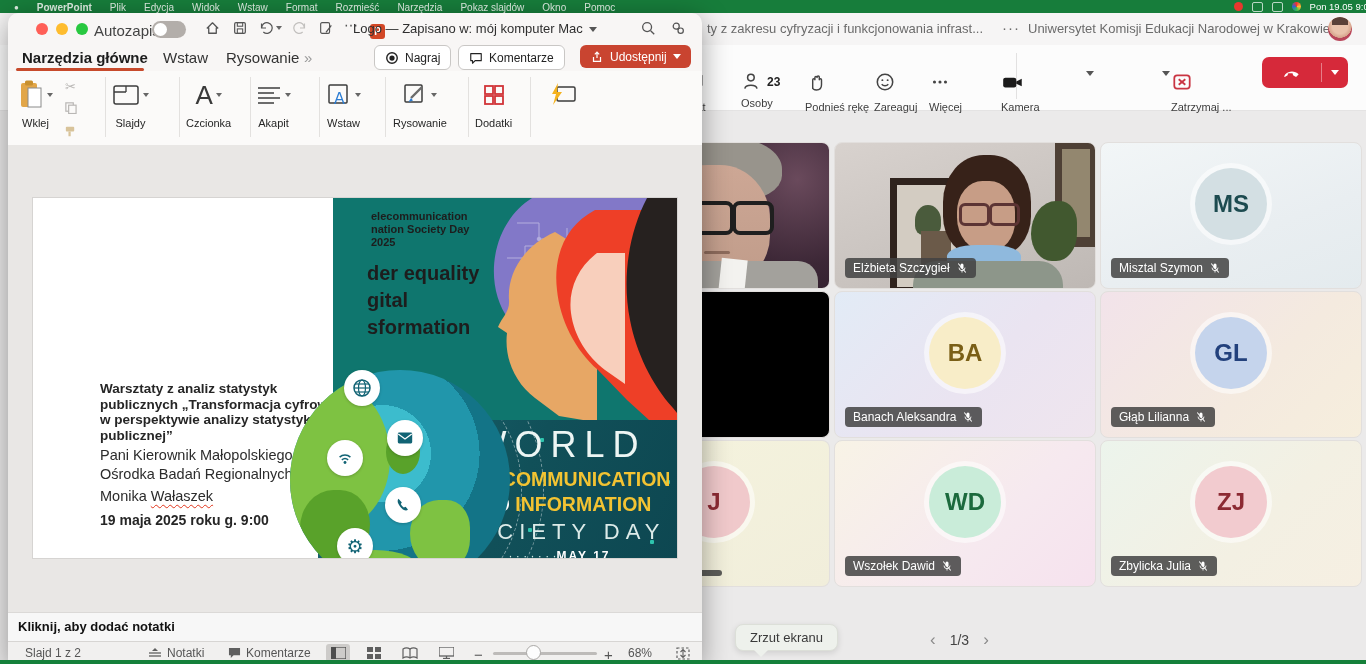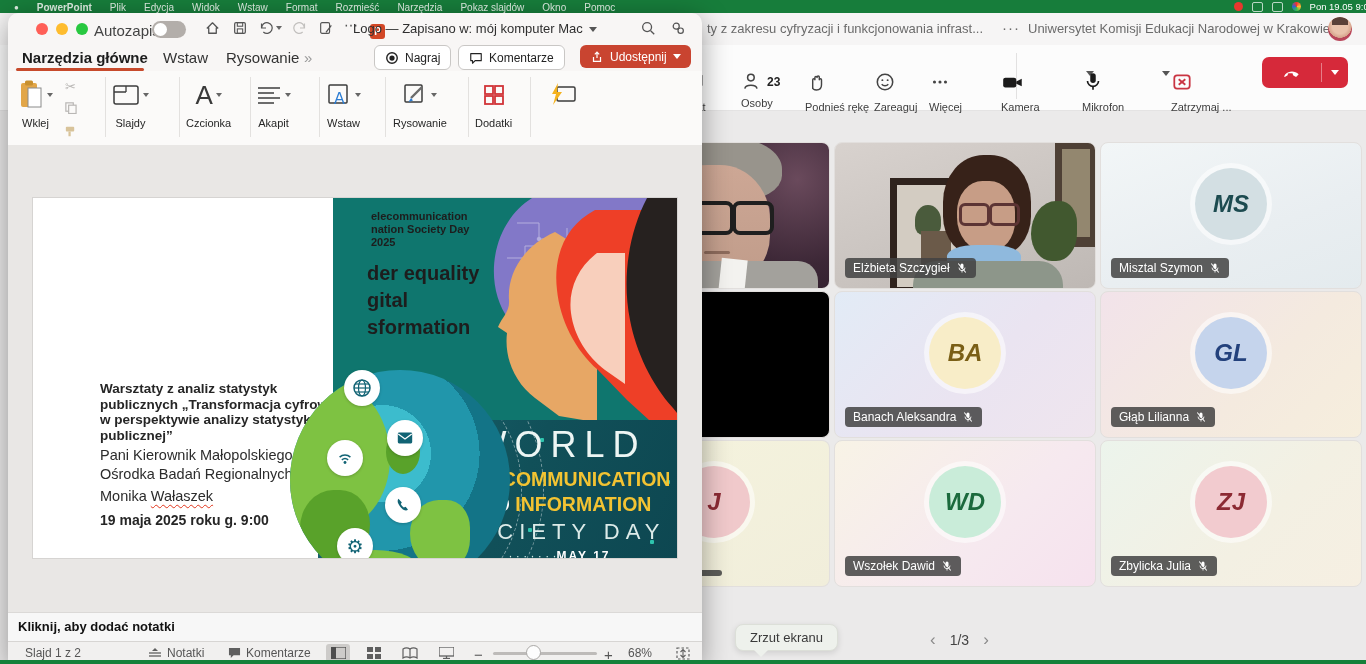--- a/index.html
+++ b/index.html
@@ -31,21 +31,21 @@
   #hangup{position:absolute;left:1262px;top:12px;width:86px;height:31px;background:#d6293a;border-radius:7px;display:flex;align-items:center;}
   #hangup .hpart{flex:1;display:flex;justify-content:center;align-items:center;}
   #hangup .hsep{width:1px;height:19px;background:rgba(255,255,255,.4);}
   #hangup .chevdn{border-top-color:#fff;}
   
   .tile{position:absolute;height:147px;border-radius:8px;overflow:hidden;border:1px solid #e2dfdd;box-sizing:border-box;}
   .tile.cut{border-radius:0 8px 8px 0;border-left:none;}
   .plabel{position:absolute;left:10px;bottom:10px;background:rgba(66,66,66,.85);color:#fff;font-size:12px;
     padding:3px 8px;border-radius:4px;display:flex;align-items:center;gap:6px;white-space:nowrap;}
   .avcircle{position:absolute;left:50%;top:42%;transform:translate(-50%,-50%);width:72px;height:72px;border-radius:50%;
-    display:flex;align-items:center;justify-content:center;font-size:24px;font-weight:bold;box-shadow:0 0 0 5px rgba(255,255,255,.55);font-style:italic;}
+    display:flex;align-items:center;justify-content:center;font-size:24px;font-weight:bold;box-shadow:0 0 0 5px rgba(255,255,255,.55);}
   
   #tooltip{position:absolute;left:735px;top:611px;background:#eef1ec;border:1px solid #dcdfd8;border-radius:8px;
     padding:5px 14px;font-size:13px;color:#3a3a3a;box-shadow:0 2px 6px rgba(0,0,0,.12);}
   #tooltip::after{content:"";position:absolute;left:18px;bottom:-7px;border-left:7px solid transparent;
     border-right:7px solid transparent;border-top:7px solid #eef1ec;}
   #pager{position:absolute;left:930px;top:617px;display:flex;align-items:center;gap:14px;color:#444;font-size:14px;}
   #pager .pchev{color:#8a8a8a;font-size:17px;}
   
   #ppt{position:absolute;left:8px;top:13px;width:694px;height:651px;background:#f8f6f5;
     border-radius:10px 10px 0 0;box-shadow:0 6px 28px rgba(0,0,0,.38);overflow:hidden;}
@@ -207,30 +207,20 @@
       <div class="tbtn" style="left:1001px;">
         <span>
           <svg width="24" height="22" viewBox="0 0 22 20">
               <rect x="2" y="6" width="12" height="9" rx="2" fill="#1b1b1b"></rect>
               <path d="M14 9.5 19 7v7l-5-2.5z" fill="#1b1b1b"></path>
             </svg>
         </span>
         <span class="lbl">Kamera</span>
       </div>
       <div class="chevdn" style="position:absolute;left:1086px;top:26px;"></div>
-      <div class="tbtn" style="left:1082px;">
-        <span>
-          <svg width="22" height="22" viewBox="0 0 20 20">
-              <rect x="7.5" y="2" width="5" height="9" rx="2.5" fill="#1b1b1b"></rect>
-              <path d="M5 9a5 5 0 0 0 10 0" fill="none" stroke="#1b1b1b" stroke-width="1.5"></path>
-              <line x1="10" y1="14" x2="10" y2="17" stroke="#1b1b1b" stroke-width="1.5"></line>
-            </svg>
-        </span>
-        <span class="lbl">Mikrofon</span>
-      </div>
       <div class="chevdn" style="position:absolute;left:1162px;top:26px;"></div>
       <div class="tbtn" style="left:1171px;">
         <span>
           <svg width="22" height="22" viewBox="0 0 20 20">
               <rect x="3" y="4" width="14" height="12" rx="2.5" fill="none" stroke="#c93442" stroke-width="1.6"></rect>
               <line x1="7" y1="7.5" x2="13" y2="12.5" stroke="#c93442" stroke-width="1.6"></line>
               <line x1="13" y1="7.5" x2="7" y2="12.5" stroke="#c93442" stroke-width="1.6"></line>
             </svg>
         </span>
         <span class="lbl">Zatrzymaj ...</span>

